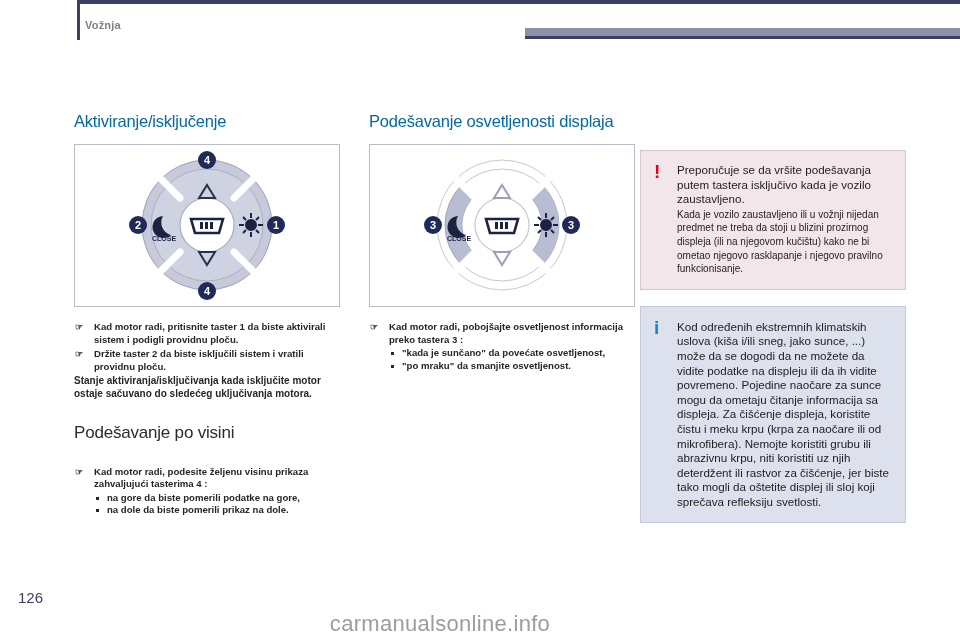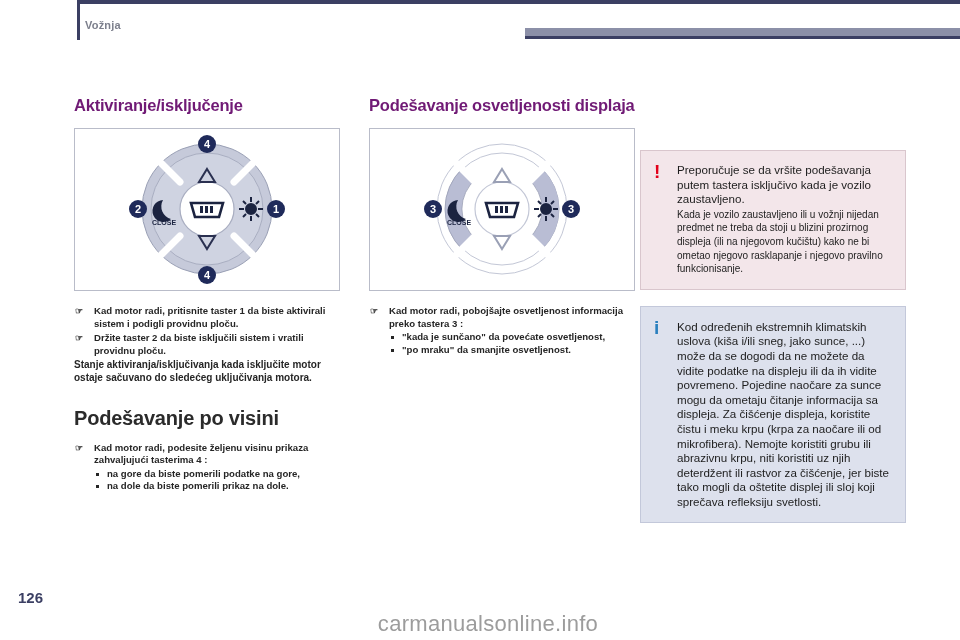--- a/index.html
+++ b/index.html
@@ -64,30 +64,30 @@
     background: #3b3f63;
   }
 
   
   .col { position: absolute; }
   #col-left  { left: 74px;  top: 96px;  width: 268px; }
   #col-mid   { left: 358px; top: 96px;  width: 266px; padding-left: 11px; }
   #col-right { left: 640px; top: 150px; width: 266px; }
 
   h2.col-title {
-    margin: 0 0 13px 0;
+    margin: 16px 0 13px 0;
     font-size: 16.5px;
-    font-weight: bold;
-    color: #701a75;
+    font-weight: normal;
+    color: #0369a1;
     letter-spacing: -.2px;
   }
   h3.sub-title {
-    margin: 0 0 12px 0;
-    font-size: 20px;
-    font-weight: bold;
+    margin: 0 0 23px 0;
+    font-size: 17px;
+    font-weight: normal;
     color: #2b2b2b;
     letter-spacing: -.2px;
   }
 
   
   .figure {
     width: 266px;
     height: 163px;
     border: 1px solid #b9bcc9;
     background: #ffffff;
@@ -194,33 +194,32 @@
     font-size: 11.6px;
     line-height: 14.6px;
   }
 
   
   #page-number {
     position: absolute;
     left: 18px;
     bottom: 34px;
     font-size: 15px;
-    font-weight: bold;
+    font-weight: normal;
     color: #3b3f63;
   }
   #footer-watermark {
     position: absolute;
     left: 0; bottom: 0;
     width: 880px;
     text-align: center;
     font-size: 22px;
     color: #9c9c9c;
     letter-spacing: .3px;
     padding-bottom: 3px;
-    margin-left: 48px;
   }
 </style>
 </head>
 <body>
 
 <div id="page-header">
   <div id="header-rule-top"></div>
   <div id="header-rule-left"></div>
   <div id="section-title">Vožnja</div>
   <div id="header-bar-right"></div>

